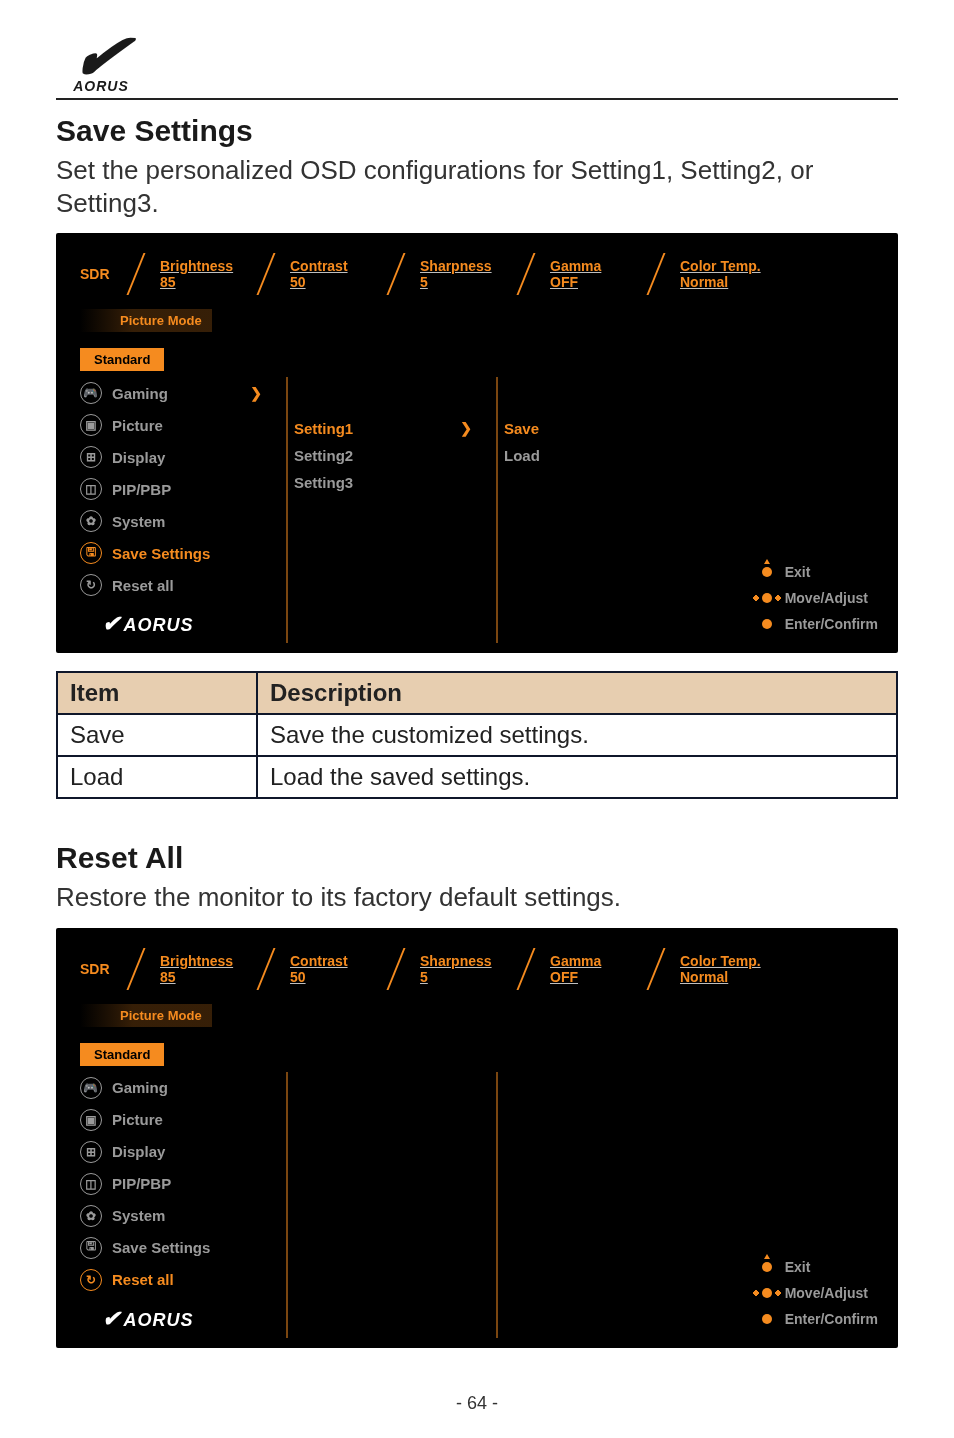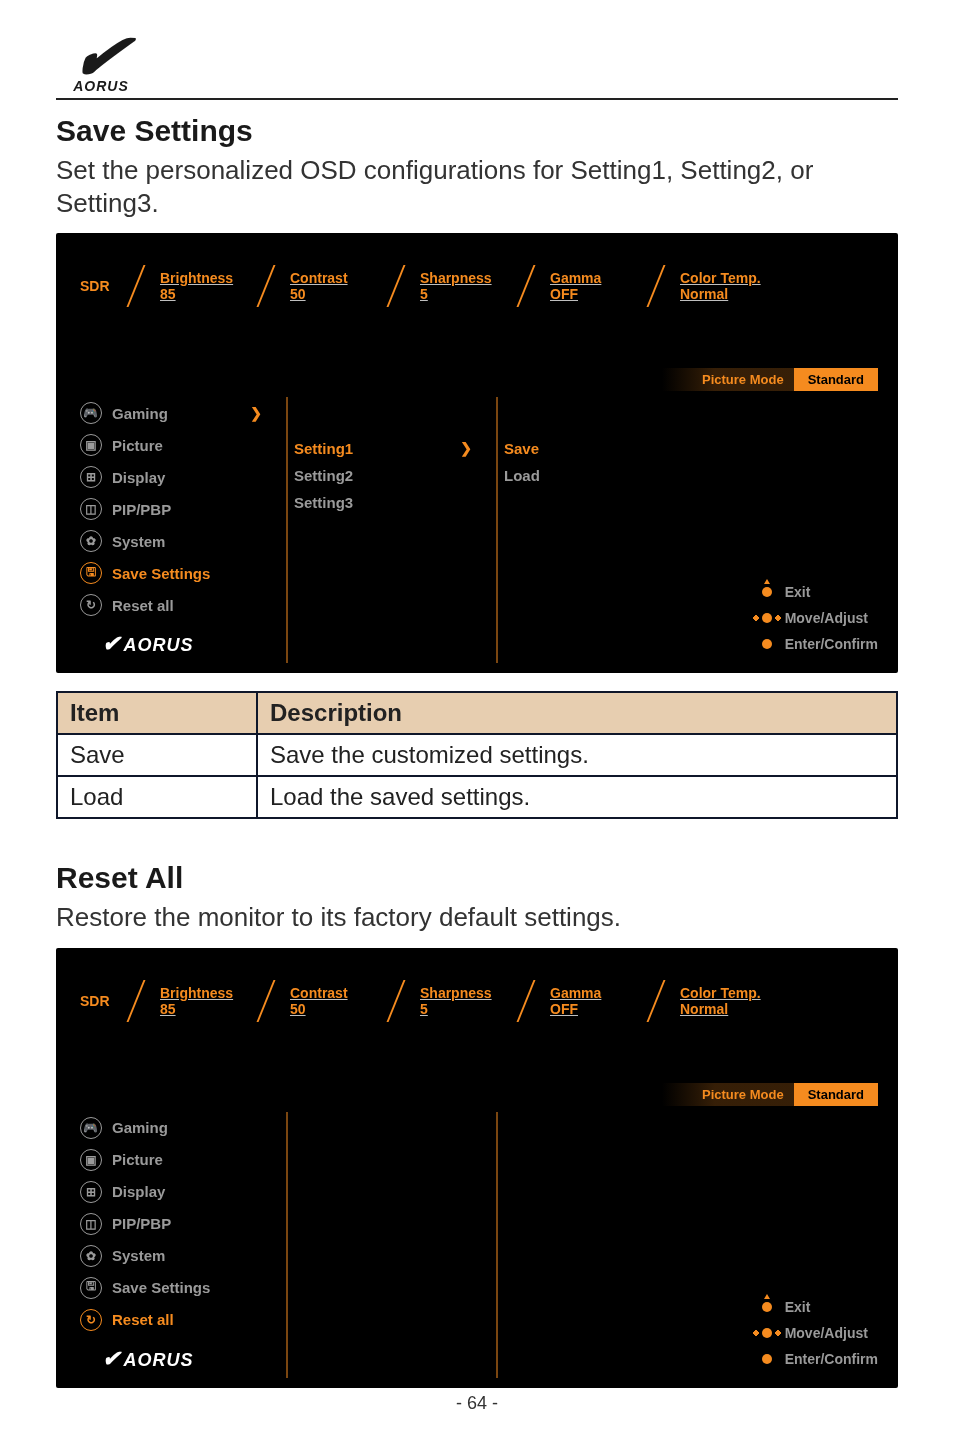--- a/index.html
+++ b/index.html
@@ -46,21 +46,20 @@
     font-family: Arial, sans-serif;
     padding: 0;
     margin-bottom: 18px;
   }
   .osd-inner { padding: 18px 20px 10px 24px; }
   .status-bar {
     display: flex;
     align-items: center;
     gap: 0;
     padding-bottom: 4px;
-    margin-top: 12px;
   }
   .stat-divider {
     width: 30px; height: 46px;
     position: relative;
     flex-shrink: 0;
   }
   .stat-divider::before {
     content: "";
     position: absolute;
     left: 50%; top: 2px;
@@ -72,32 +71,31 @@
     display: flex; flex-direction: column; align-items: flex-start; justify-content: center;
     min-width: 100px;
     padding: 0 10px;
     text-decoration: underline;
   }
   .stat-label { color: #f58b1f; font-size: 14px; font-weight: 700; }
   .stat-value { color: #f58b1f; font-size: 14px; font-weight: 700; }
   .sdr { color:#f58b1f; font-size:14px; font-weight:700; min-width:40px; padding-right:4px; }
 
   .mode-row {
-    display:flex; justify-content:flex-end; align-items:flex-end;
-    gap:0; margin: 8px 0 6px 0;
+    display:flex; justify-content:flex-end; align-items:flex-start;
+    gap:16px; margin: 8px 0 6px 0; flex-direction: column;
   }
   .mode-label {
     color:#f58b1f; font-size:13px; font-weight:700;
     background:linear-gradient(90deg, rgba(0,0,0,0) 0%, rgba(245,139,31,0.22) 40%, rgba(245,139,31,0.22) 100%);
     padding:4px 10px 4px 40px;
   }
   .mode-val {
     background:#f58b1f; color:#000; font-size:13px; font-weight:700;
     padding:4px 14px;
-    margin-top:47px;
   }
 
   .osd-body { display:flex; }
   .menu-col { width: 200px; }
   .menu-col2 { width: 196px; padding-top:2px; }
   .menu-col3 { width: 196px; padding-top:2px; }
   .menu-right { flex:1; display:flex; flex-direction:column; align-items:flex-end; justify-content:flex-end; padding-bottom:6px; }
 
   .menu-item {
     display:flex; align-items:center; gap:10px;

